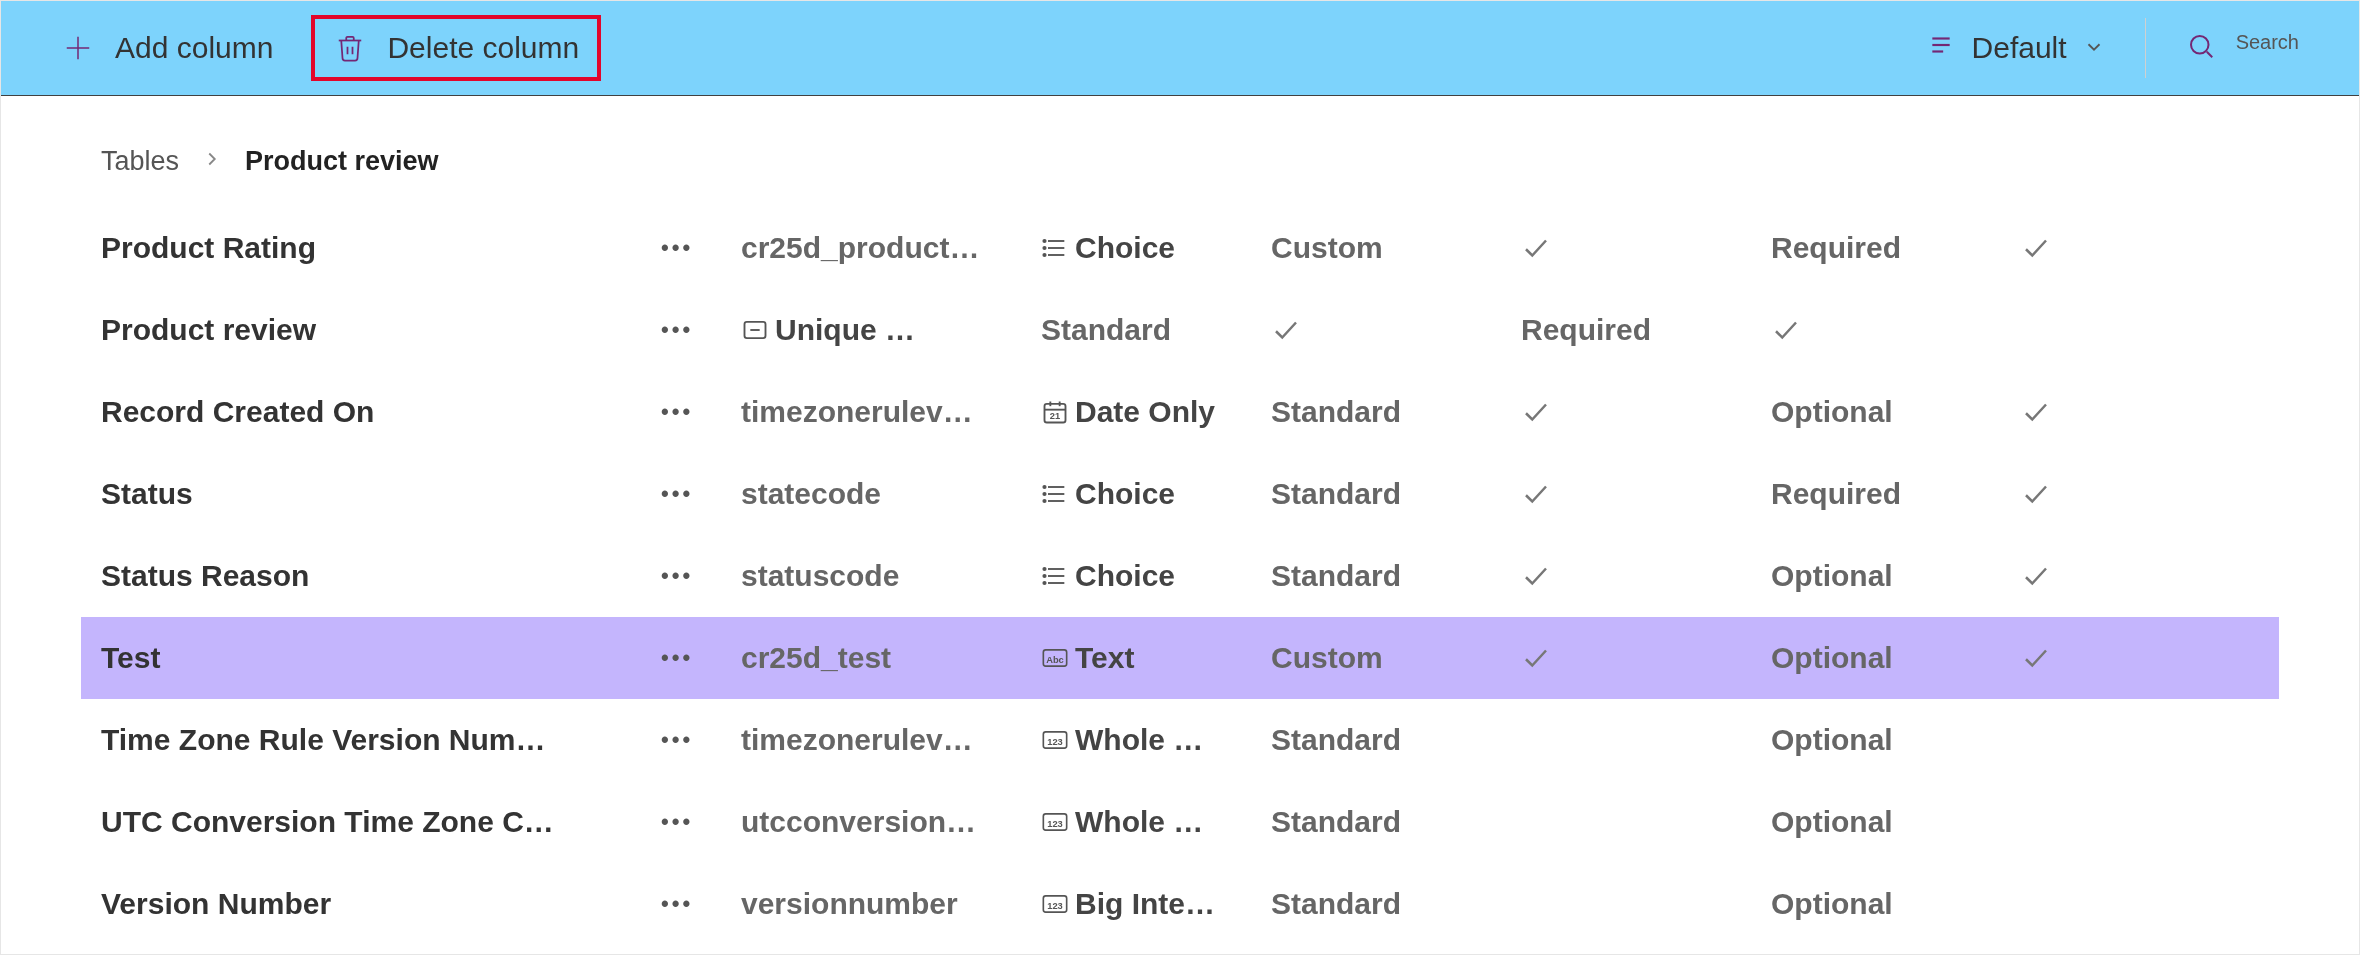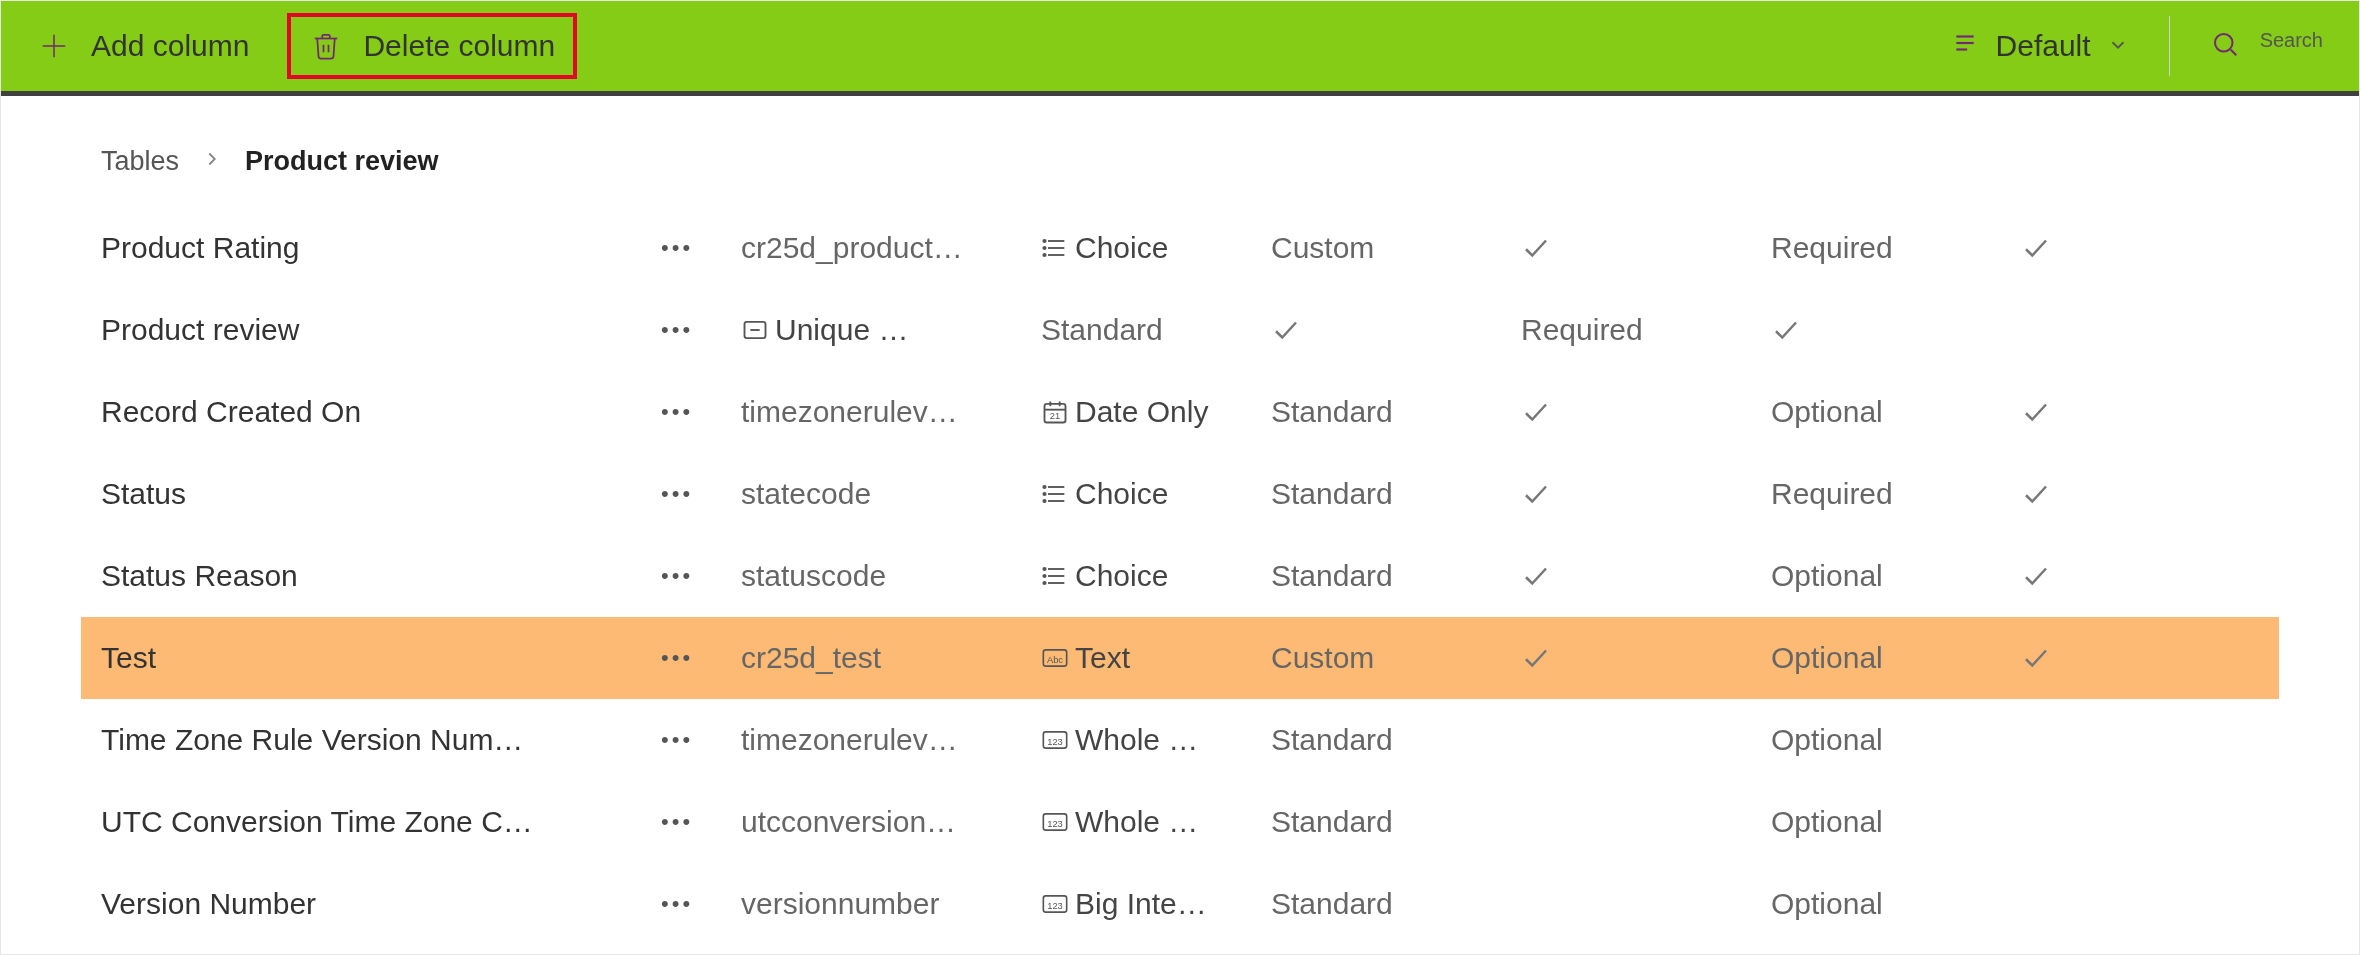--- a/index.html
+++ b/index.html
@@ -3,24 +3,24 @@
 <meta charset="utf-8">
 <style>
   * { box-sizing: border-box; margin: 0; padding: 0; }
   html, body { width: 2360px; height: 955px; font-family: "Segoe UI", Arial, sans-serif; background: #fff; color: #333; }
   body { border: 1px solid #e6e6e6; }
 
   
   .toolbar {
     display: flex;
     align-items: center;
-    background: #84cc16;
+    background: #7dd3fc;
     height: 95px;
-    padding: 0 16px;
-    border-bottom: 5px solid #404040;
+    padding: 0 40px;
+    border-bottom: 1px solid #404040;
   }
   .toolbar .left { display: flex; align-items: center; gap: 20px; }
   .toolbar .right { margin-left: auto; display: flex; align-items: center; }
   .tb-btn {
     display: flex;
     align-items: center;
     gap: 20px;
     padding: 14px 20px;
     font-size: 30px;
     color: #333;
@@ -41,31 +41,31 @@
     align-items:center;
     gap: 22px;
     padding: 50px 100px 30px 100px;
     font-size: 27px;
   }
   .breadcrumb .crumb-root { color:#555; cursor:pointer; }
   .breadcrumb .chev { color:#888; }
   .breadcrumb .crumb-current { font-weight:600; color:#222; }
 
   
-  .table { padding: 0 80px; }
+  .table { padding: 0 80px; font-weight: bold; }
   .row {
     display:grid;
     grid-template-columns: 560px 80px 300px 230px 250px 250px 250px 150px;
     align-items:center;
     height: 82px;
     padding: 0 20px;
     font-size: 30px;
     color:#333;
   }
-  .row.selected { background:#fdba74; }
+  .row.selected { background:#c4b5fd; }
   .cell { white-space:nowrap; overflow:hidden; text-overflow:ellipsis; padding-right:18px;}
   .cell.muted { color:#666; }
   .cell.type { display:flex; align-items:center; gap:6px; color:#444;}
   .dots { color:#555; font-size:22px; letter-spacing:3px; cursor:pointer;}
   .check { color:#777; display:flex; align-items:center; }
   .type-ico { width:28px; height:28px; display:flex; align-items:center; justify-content:center;}
   .type-ico svg { width:28px; height:28px; }
 
   
   .purple { color:#742774; }

